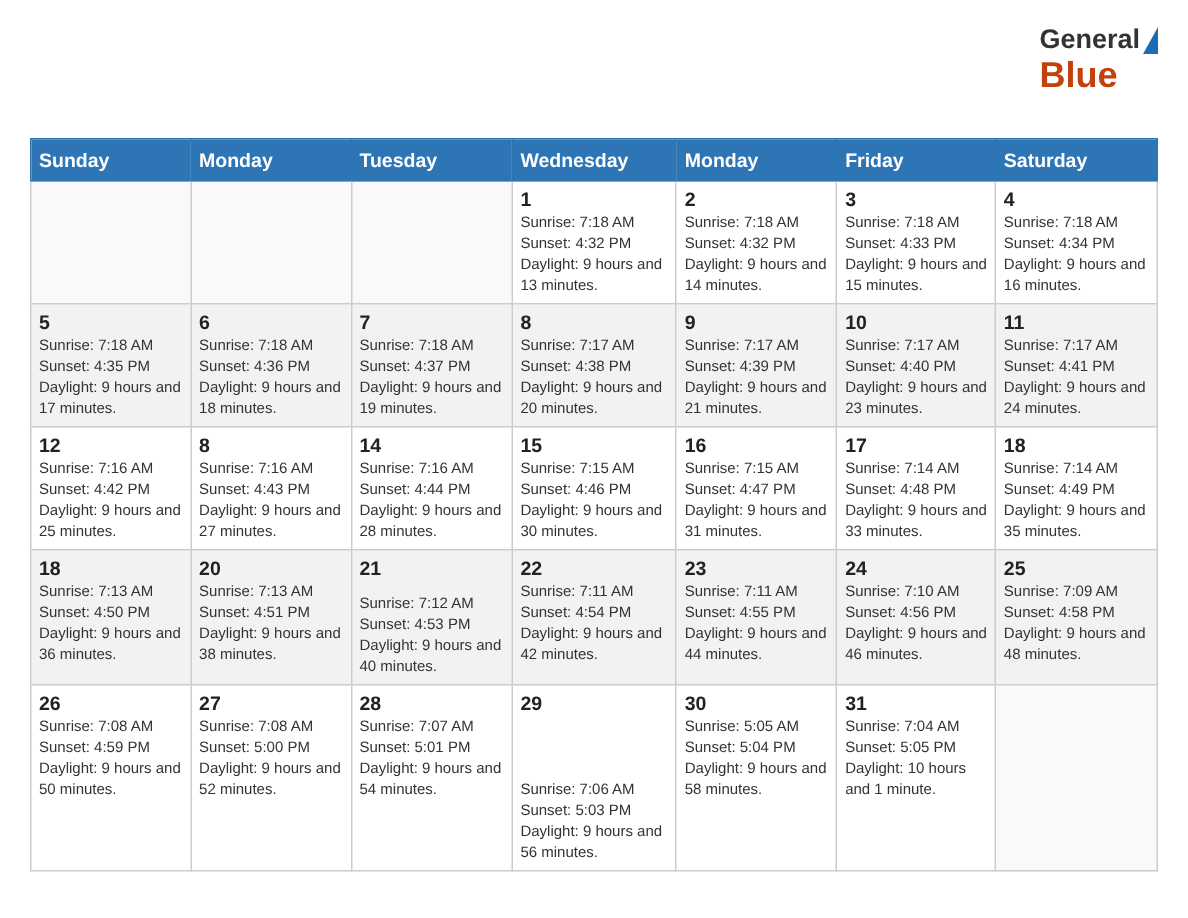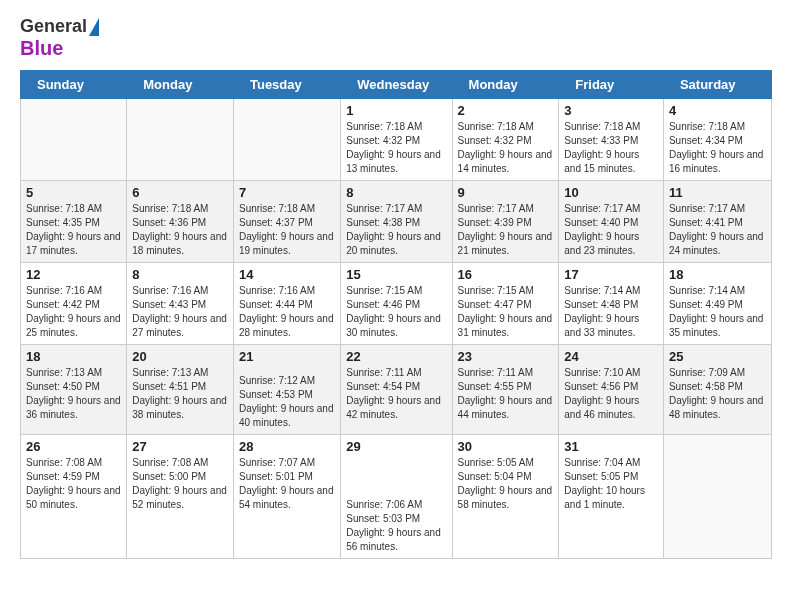--- a/index.html
+++ b/index.html
@@ -10,41 +10,41 @@
       min-height: 612px;
     }
     .page {
       width: 792px;
       padding: 16px 20px 16px 20px;
       background: #fff;
     }
     .header {
       display: flex;
       align-items: flex-start;
-      justify-content: flex-start;
-      margin-bottom: 10px;
+      justify-content: flex-end;
+      margin-bottom: 27px;
     }
     .logo {
       display: flex;
       flex-direction: column;
       align-items: flex-start;
     }
     .logo-text {
       display: flex;
       align-items: center;
     }
     .logo-general {
       font-size: 18px;
       font-weight: bold;
       color: #333;
     }
     .logo-blue {
-      font-size: 20px;
-      font-weight: bold;
-      color: #a21caf;
+      font-size: 24px;
+      font-weight: bold;
+      color: #c2410c;
     }
     .logo-triangle {
       width: 0;
       height: 0;
       border-left: 10px solid transparent;
       border-bottom: 18px solid #1a6db5;
       margin-left: 2px;
     }
     .header-right {
       text-align: right;
@@ -63,21 +63,21 @@
     .calendar {
       width: 100%;
       border-collapse: collapse;
       border: 1px solid #ccc;
     }
     .calendar th {
       background: #2e75b6;
       color: #fff;
       font-size: 13px;
       font-weight: bold;
-      padding: 6px 16px;
+      padding: 6px 5px;
       text-align: left;
       border: 1px solid #2e75b6;
     }
     .calendar td {
       border: 1px solid #ccc;
       vertical-align: top;
       padding: 4px 5px;
       font-size: 10.5px;
       color: #333;
       width: 113px;

